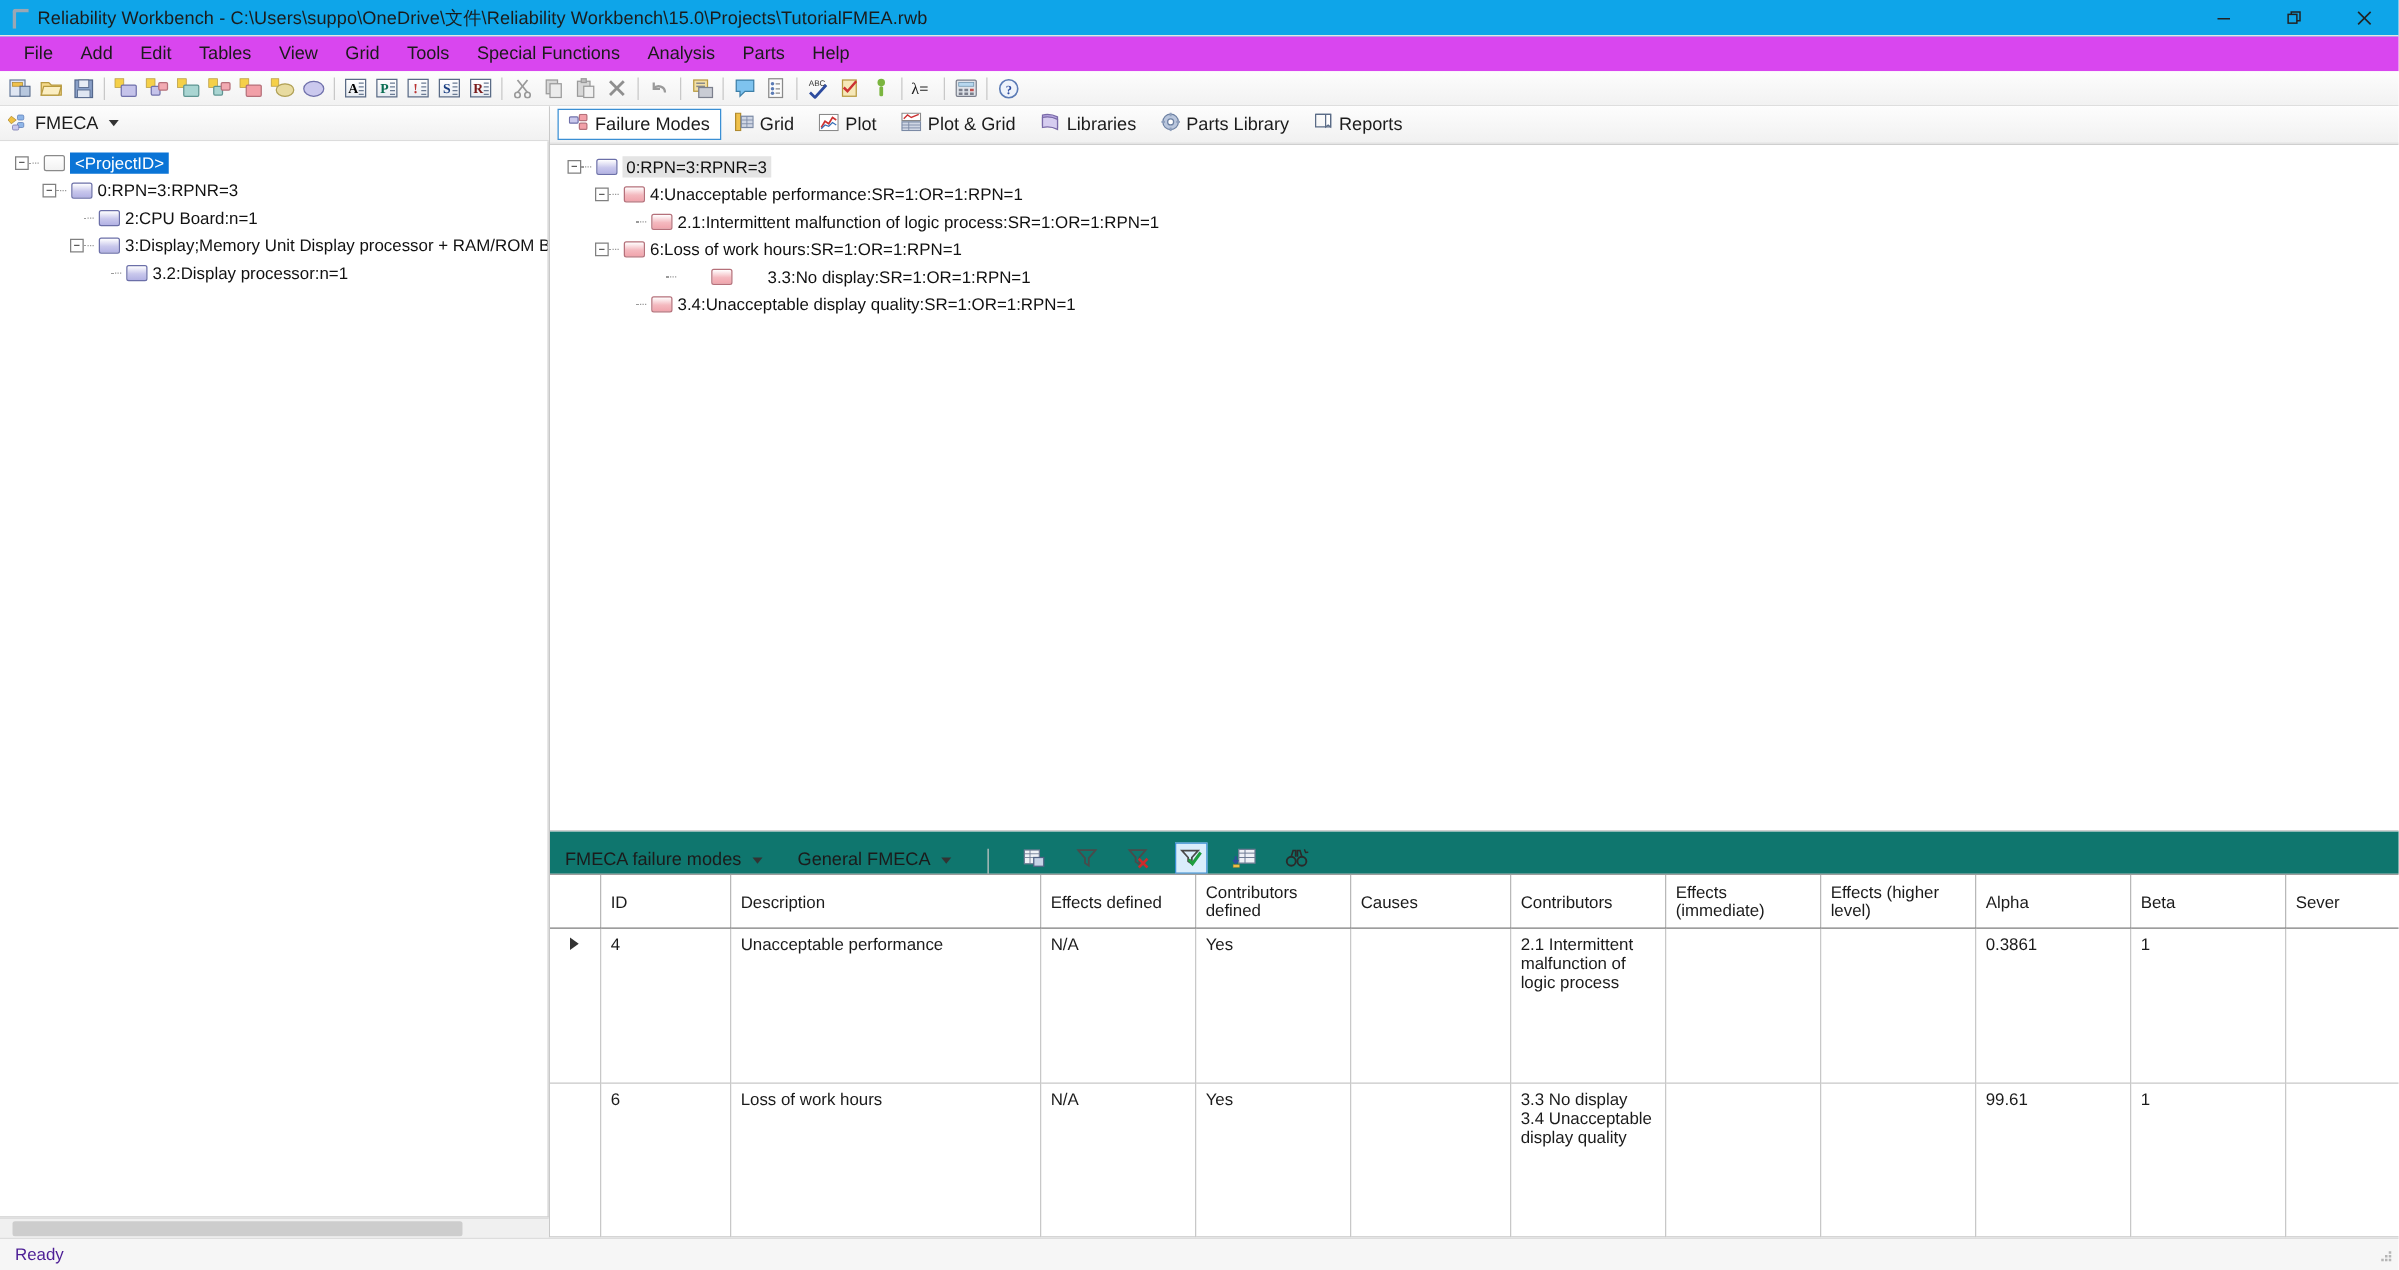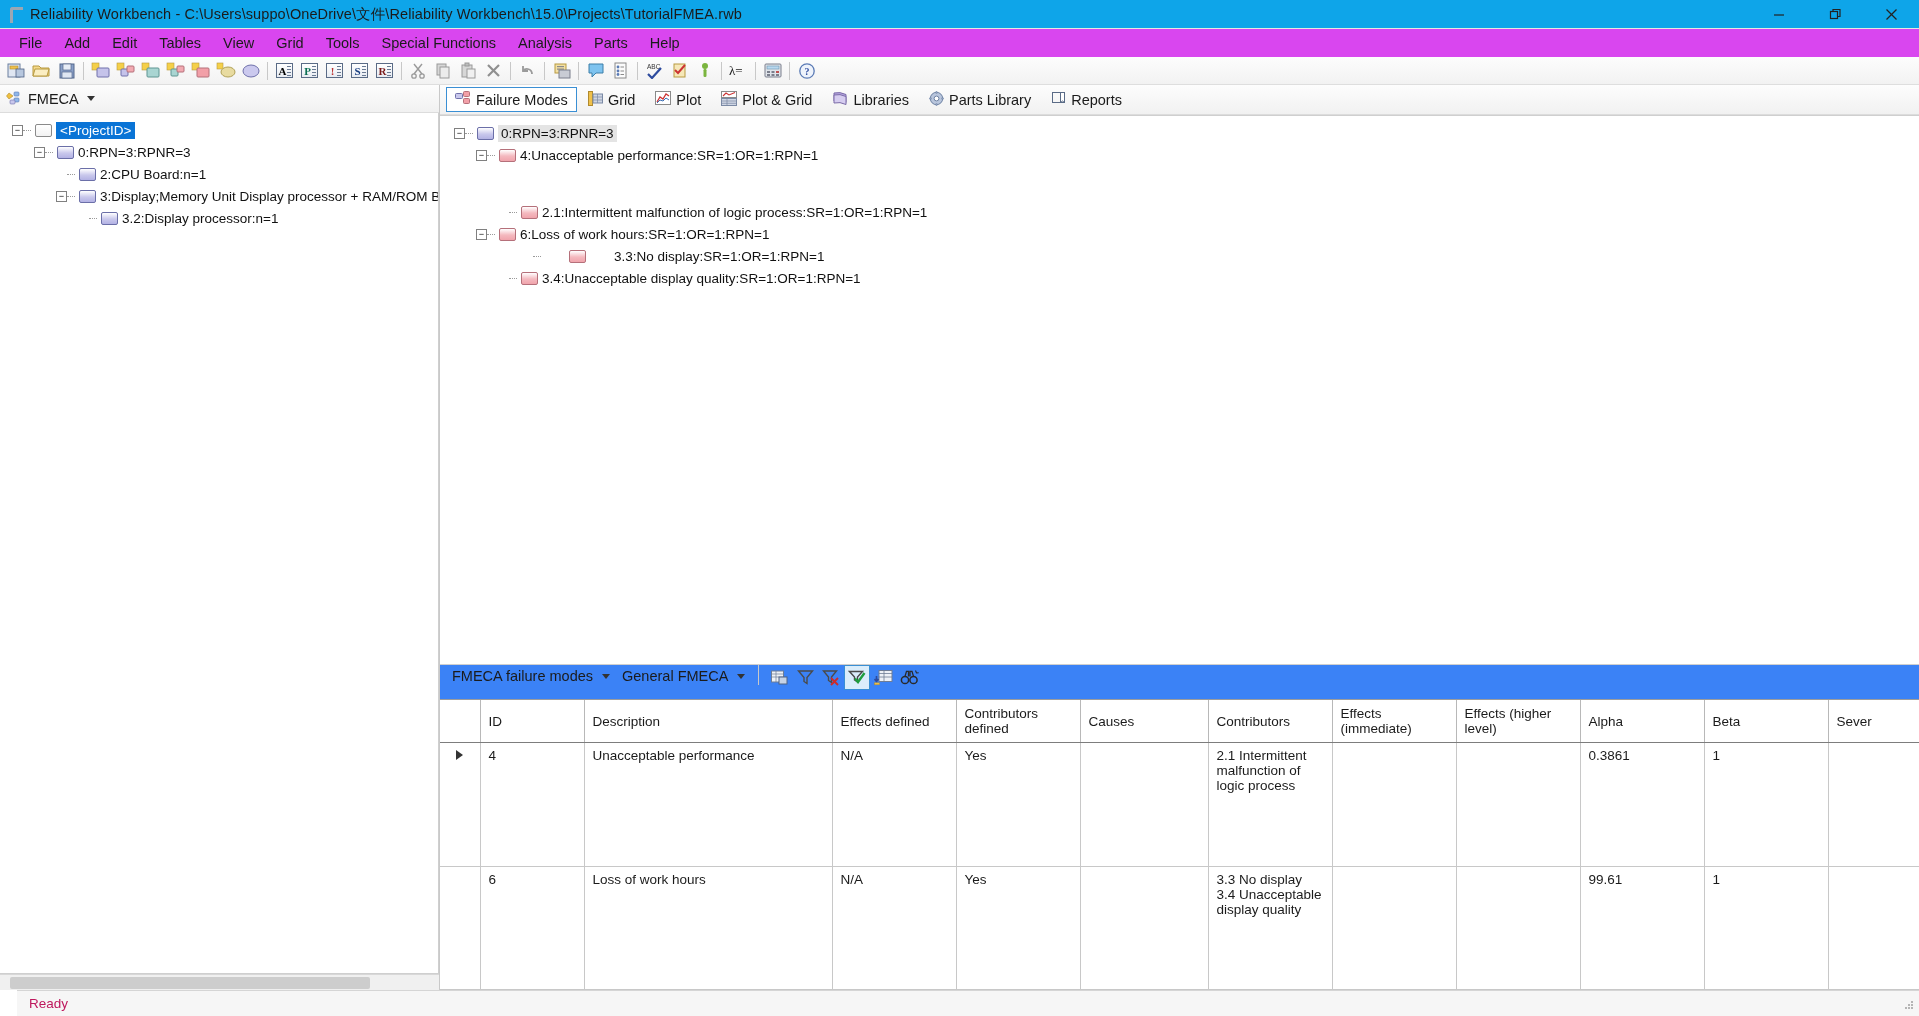--- a/index.html
+++ b/index.html
@@ -189,22 +189,22 @@
   .upper-tree {
     flex: 0 0 550px;
     border:1px solid #cfcfcf; border-left:none; border-right:none;
     background:#ffffff; overflow:hidden; position:relative;
     padding: 6px 0 0 10px;
   }
 
   
   .grid-toolbar {
     height:34px; flex:0 0 34px;
-    display:flex; align-items:flex-start; gap:0px;
-    background:#3b82f6; padding-left:6px;
+    display:flex; align-items:flex-end; gap:16px;
+    background:#0f766e; padding-left:6px;
   }
   .combo {
     display:flex; align-items:center; gap:7px;
     font-size:14.5px; color:#1b1b1b; padding:3px 6px; cursor:default;
   }
   .gt-sep{width:1px;height:20px;background:#c8c8c8;margin:0 7px;}
   .gt-btn{
     width:26px;height:25px;display:flex;align-items:center;justify-content:center;
     cursor:default;border:1px solid transparent;
   }
@@ -246,21 +246,21 @@
   .grid-filler { flex:1 1 auto; background:#e3e3e3; }
   .grid-hscroll {
     height:16px;flex:0 0 16px;background:#f0f0f0;border-top:1px solid #d8d8d8;position:relative;
   }
 
   
   .statusbar {
     height:26px; flex:0 0 26px;
     background:#f6f6f6; border-top:1px solid #d5d5d5;
     display:flex; align-items:center; padding-left:12px;
-    font-size:13.5px; color:#be185d;margin-left:17px;
+    font-size:13.5px; color:#4c1d95;
   }
   .status-grip{ margin-left:auto; margin-right:4px; width:14px;height:14px;}
 </style>
 </head>
 <body>
 
 <div class="app">
 
   <div class="titlebar">
     <div class="title-icon"></div>
@@ -667,21 +667,21 @@
           <div class="tlabel sel-grey">0:RPN=3:RPNR=3</div>
         </div>
 
         <div class="tnode" style="padding-left:26px;">
           <div class="expander">−</div>
           <div class="dotline"></div>
           <div class="box-icon red"></div>
           <div class="tlabel">4:Unacceptable performance:SR=1:OR=1:RPN=1</div>
         </div>
 
-        <div class="tnode" style="padding-left:48px;margin-top:35px;">
+        <div class="tnode" style="padding-left:48px;">
           <div class="expander-spacer"></div>
           <div class="dotline"></div>
           <div class="box-icon red"></div>
           <div class="tlabel">2.1:Intermittent malfunction of logic process:SR=1:OR=1:RPN=1</div>
         </div>
 
         <div class="tnode" style="padding-left:26px;">
           <div class="expander">−</div>
           <div class="dotline"></div>
           <div class="box-icon red"></div>

